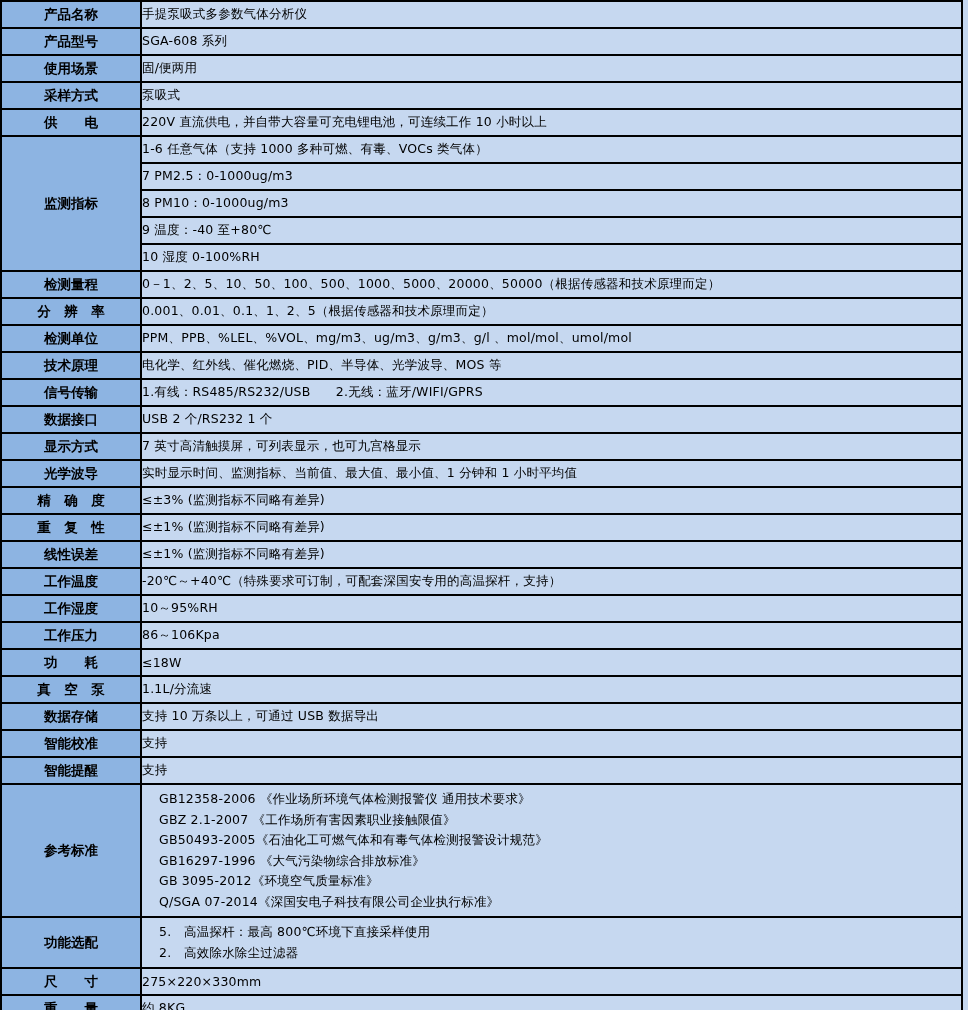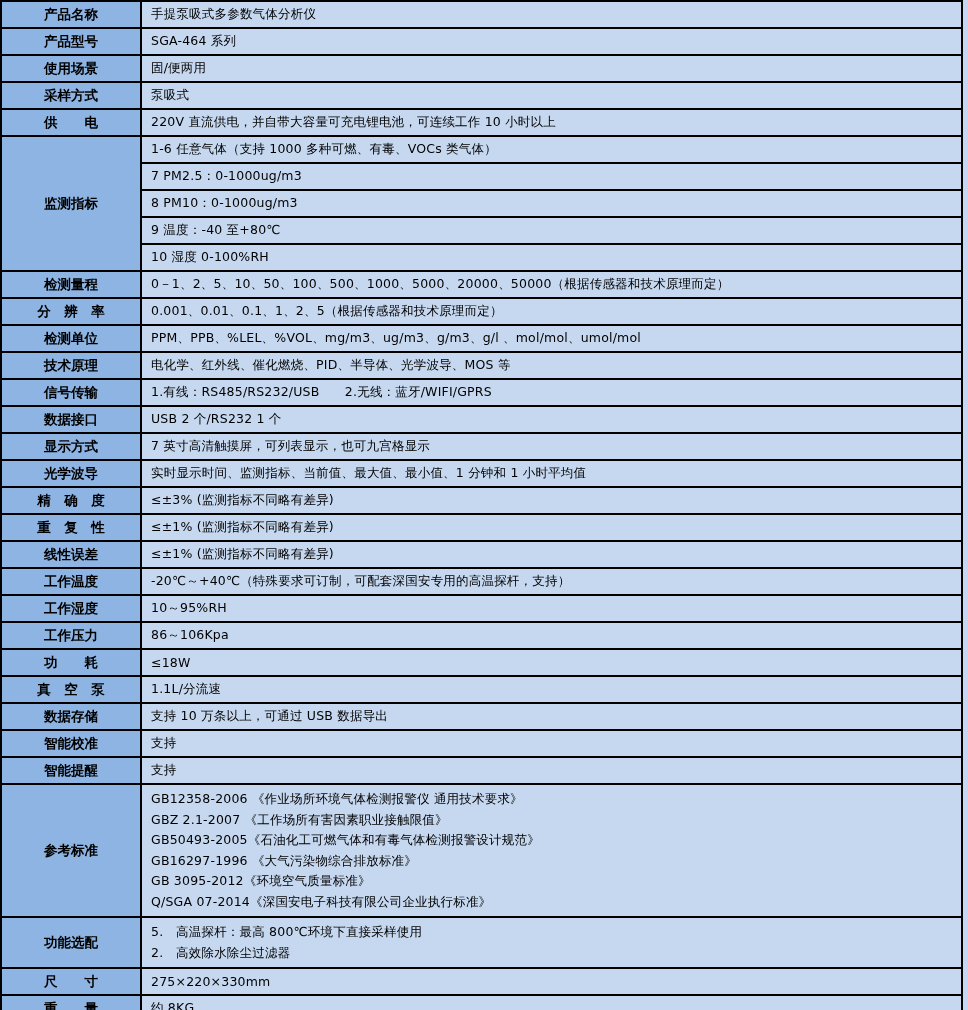--- a/index.html
+++ b/index.html
@@ -30,25 +30,25 @@
     background: #8db4e2;
     font-weight: bold;
     font-size: 13.5px;
     text-align: center;
     padding: 0 6px;
   }
   td {
     background: #c6d8f0;
     font-size: 12.5px;
     text-align: left;
-    padding: 0 9px;
+    padding: 0 0;
     letter-spacing: 0.2px;
   }
   tr.r { height: 27px; }
-  td.multi { white-space: normal; padding: 4px 9px; border-radius: 27px; }
+  td.multi { white-space: normal; padding: 4px 17px; border-radius: 27px; }
   td.multi div { line-height: 20.5px; white-space: nowrap; }
   tr.r-standards { height: 126px; }
   tr.r-options { height: 43px; }
 </style>
 </head>
 <body>
 
 <div class="page">
   <table class="spec">
     <colgroup>
@@ -56,21 +56,21 @@
       <col class="c-value">
     </colgroup>
     <tbody>
 
       <tr class="r">
         <th>产品名称</th>
         <td>手提泵吸式多参数气体分析仪</td>
       </tr>
       <tr class="r">
         <th>产品型号</th>
-        <td>SGA-464 系列</td>
+        <td>SGA-608 系列</td>
       </tr>
       <tr class="r">
         <th>使用场景</th>
         <td>固/便两用</td>
       </tr>
       <tr class="r">
         <th>采样方式</th>
         <td>泵吸式</td>
       </tr>
       <tr class="r">

